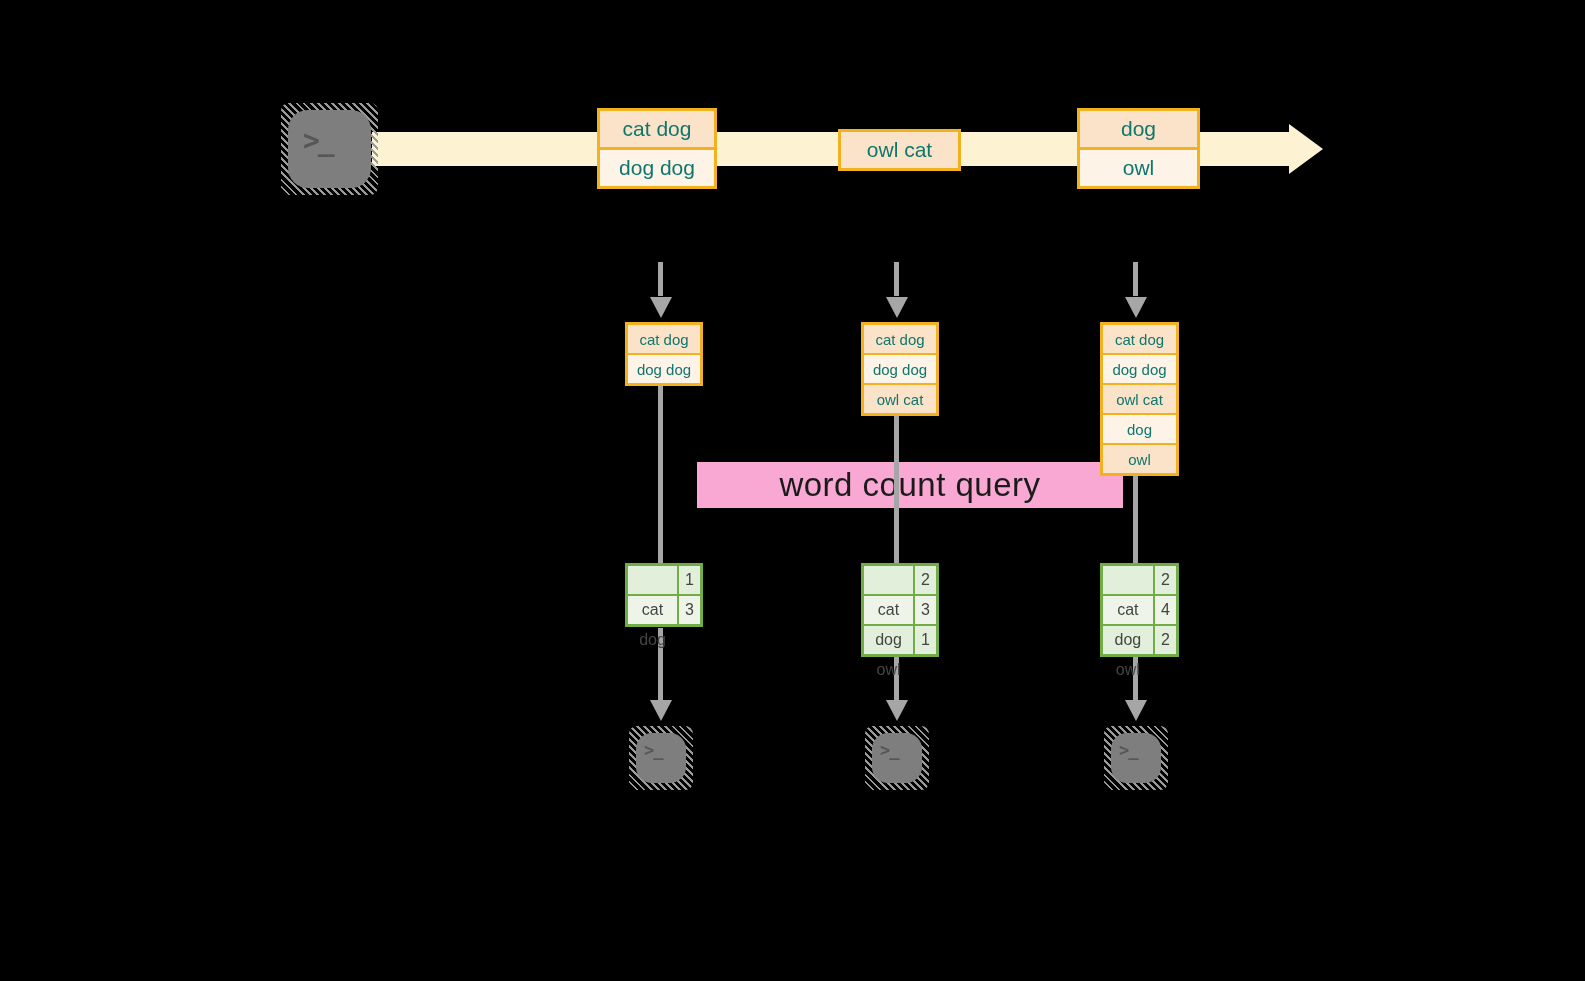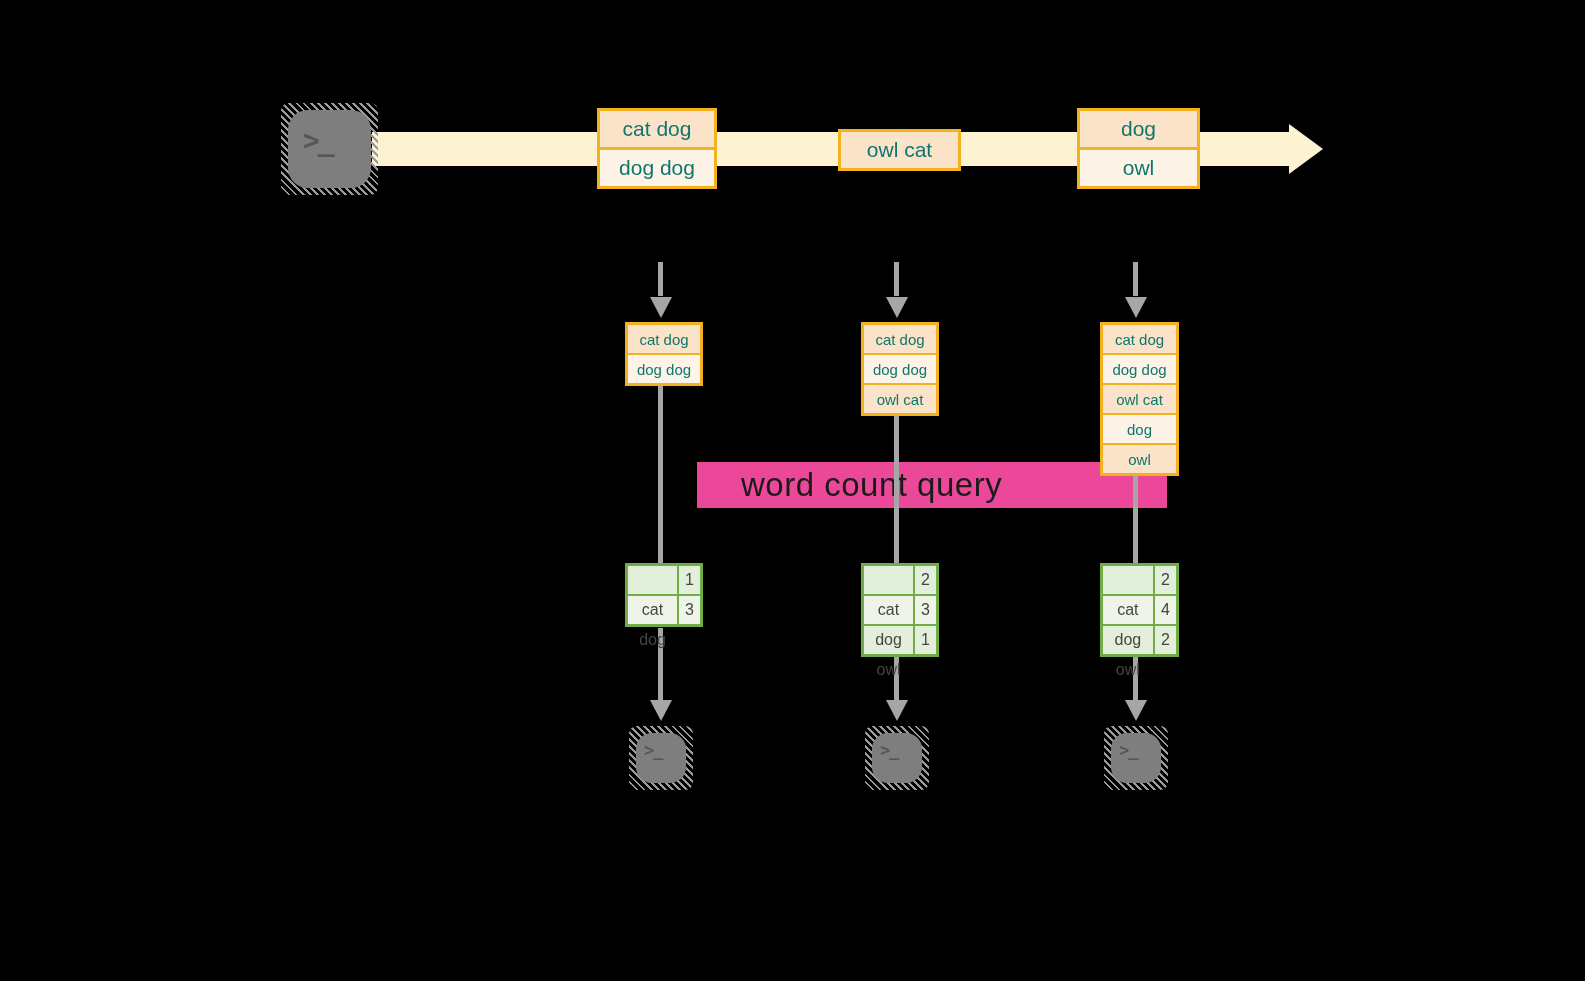--- a/index.html
+++ b/index.html
@@ -26,22 +26,22 @@
   .grow:nth-child(even){background:#eef5e8;}
   .grow + .grow{border-top:2px solid #70ad47;}
   .gw{width:56px;display:flex;align-items:center;justify-content:center;margin-top:44px;}
   .gn{width:24px;border-left:2px solid #70ad47;display:flex;align-items:center;justify-content:center;}
   
   .vline{position:absolute;width:5px;background:#a6a6a6;z-index:2;}
   .head-down{position:absolute;width:0;height:0;z-index:2;
     border-left:11px solid transparent;border-right:11px solid transparent;
     border-top:21px solid #a6a6a6;}
   
-  .banner{position:absolute;left:697px;top:462px;width:426px;height:46px;background:#ec4899;z-index:1;
-    display:flex;align-items:center;justify-content:flex-start;padding-left:44px;}
+  .banner{position:absolute;left:697px;top:462px;width:426px;height:46px;background:#f9a8d4;z-index:1;
+    display:flex;align-items:center;justify-content:center;}
   .banner-label{position:relative;z-index:3;font-size:33px;color:#1b1b1b;letter-spacing:.5px;}
   
   .term{position:absolute;z-index:4;border-radius:8px;
     background:repeating-linear-gradient(45deg,#9b9b9b 0 2px,rgba(0,0,0,0) 2px 5px);}
   .term-inner{position:absolute;inset:7px;background:#7e7e7e;border-radius:16px;
     color:#565656;font-family:"DejaVu Sans Mono",monospace;font-weight:bold;}
   .term-big .term-inner{border-radius:20px;}
   .term-big .glyph{display:block;padding:14px 0 0 15px;font-size:28px;letter-spacing:-2px;}
   .term-small .glyph{display:block;padding:7px 0 0 8px;font-size:17px;letter-spacing:-1px;}
 </style>

